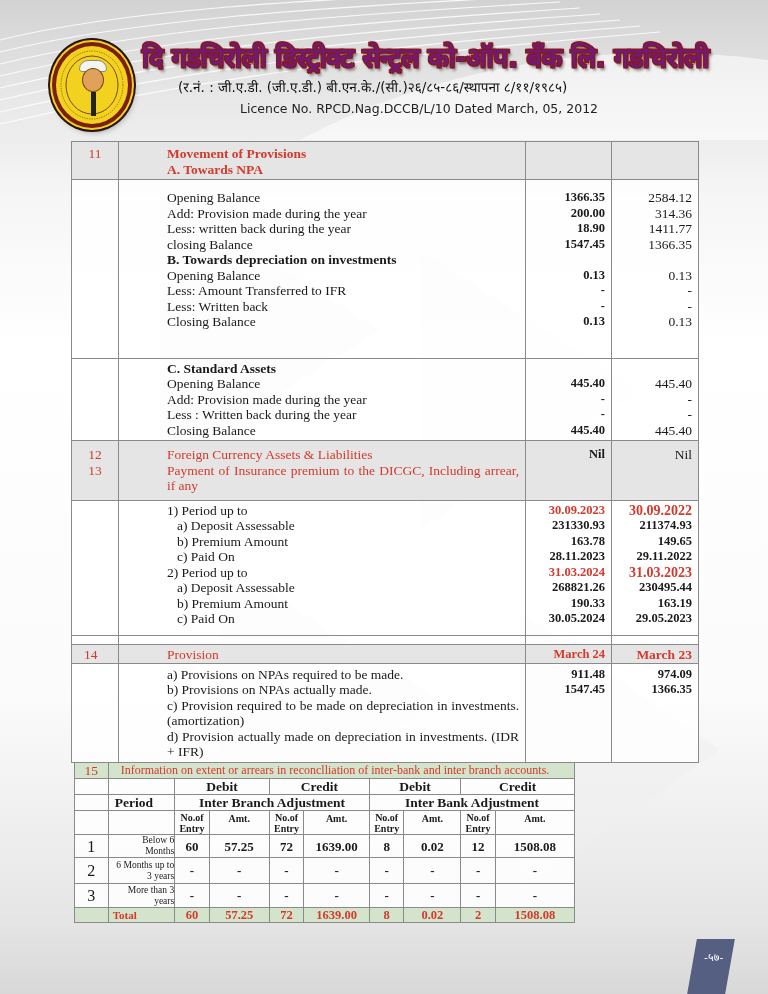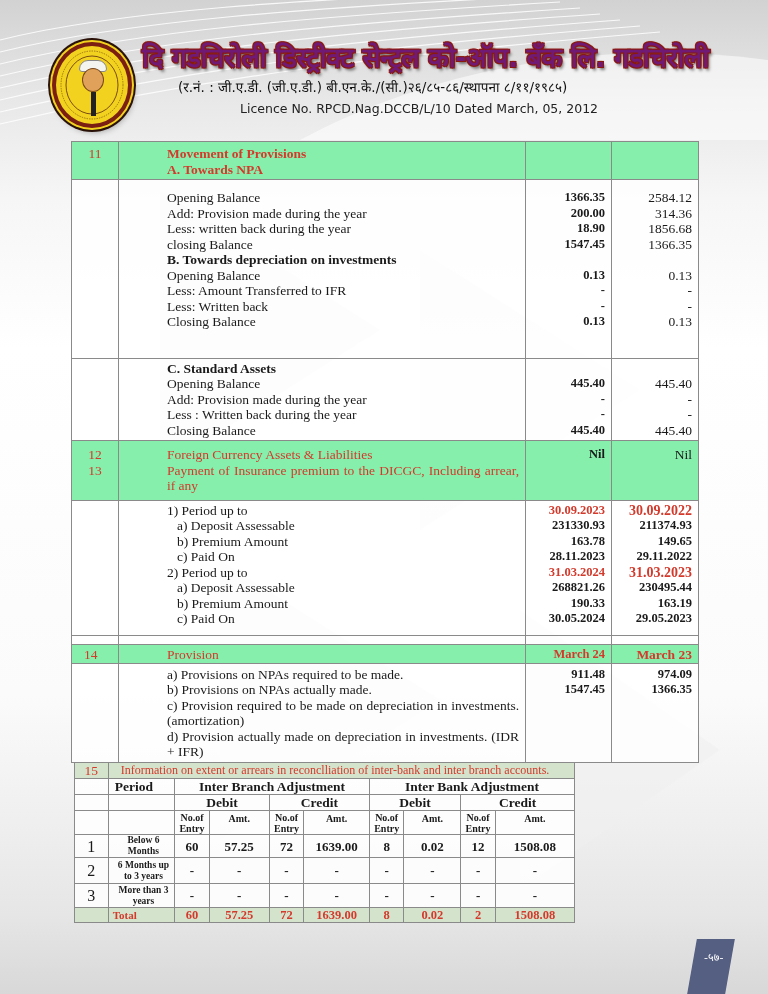--- a/index.html
+++ b/index.html
@@ -58,42 +58,42 @@
   table { border-collapse: collapse; }
   .main {
     position: absolute; left: 71px; top: 141px; width: 628px;
     font-size: 13.5px; line-height: 15.5px;
   }
   .main td { border: 1px solid #8a8a8a; vertical-align: top; background: rgba(255,255,255,0.82); }
   .main col.c1 { width: 47px; }
   .main col.c2 { width: 408px; }
   .main col.c3 { width: 86px; }
   .main col.c4 { width: 87px; }
-  .main tr.hl td { background: #86efac; }
+  .main tr.hl td { background: #e5e5e5; }
   .red { color: #d33a2c; }
   .bold { font-weight: bold; }
   .num { text-align: right; padding-right: 6px; }
   .snum { text-align: center; color: #d33a2c; padding-top: 4px; }
   .lbl { padding-left: 48px; padding-right: 6px; margin-left: 36px; }
   .lbl .line { display: block; }
   .ind { padding-left: 10px; }
   .numcol .v { display: block; text-align: right; }
   .numcol.b .v { font-weight: bold; font-size: 12.5px; }
   .justify { text-align: justify; }
 
   
   .t15 {
     position: absolute; left: 74px; top: 762px; width: 501px;
     font-size: 12.5px; line-height: 13px;
   }
   .t15 td { border: 1px solid #8a8a8a; background: rgba(255,255,255,0.85); text-align: center; vertical-align: middle; }
   .t15 tr.hl td { background: #d4e4cc; }
   .t15 .hd { font-weight: bold; font-size: 13.5px; height: 16px; }
   .t15 .sub { font-weight: bold; font-size: 10px; line-height: 11px; }
-  .t15 .per { font-weight: bold; font-size: 9.5px; text-align: center; padding-left: 4px; line-height: 11px; }
+  .t15 .per { font-weight: normal; font-size: 9.5px; text-align: right; padding-left: 4px; line-height: 11px; }
   .t15 .val { font-weight: bold; font-size: 13px; }
   .t15 .rn { font-size: 16px; }
   .t15 .tot td { color: #d33a2c; font-weight: bold; }
 
   .page-no {
     position: absolute; left: 692px; top: 939px; width: 38px; height: 55px;
     background: #555f82; transform: skewX(-10deg);
   }
   .page-no span {
     position: absolute; left: 2px; top: 10px; width: 36px; text-align: center;
@@ -176,21 +176,21 @@
       <span class="v">1547.45</span>
       <span class="v">&nbsp;</span>
       <span class="v">0.13</span>
       <span class="v">-</span>
       <span class="v">-</span>
       <span class="v">0.13</span>
     </td>
     <td class="numcol" style="padding:10px 6px 0 0">
       <span class="v">2584.12</span>
       <span class="v">314.36</span>
-      <span class="v">1856.68</span>
+      <span class="v">1411.77</span>
       <span class="v">1366.35</span>
       <span class="v">&nbsp;</span>
       <span class="v">0.13</span>
       <span class="v">-</span>
       <span class="v">-</span>
       <span class="v">0.13</span>
     </td>
   </tr>
 
   <tr>
@@ -312,31 +312,31 @@
       <col style="width:40px">
       <col style="width:102px">
   </colgroup>
   <tbody>
       <tr class="hl">
     <td class="red" style="font-size:13.5px; height:16px">15</td>
     <td colspan="9" class="red" style="text-align:left; padding-left:12px; font-size:12px">Information on extent or arrears in reconclliation of inter-bank and inter branch accounts.</td>
   </tr>
   <tr>
     <td></td>
-    <td class="hd" style="text-align:left; padding-left:6px">Period</td>
-    <td colspan="4" class="hd">Inter Branch Adjustment</td>
-    <td colspan="4" class="hd">Inter Bank Adjustment</td>
-  </tr>
-  <tr>
-    <td></td>
         <td></td>
     <td colspan="2" class="hd">Debit</td>
     <td colspan="2" class="hd">Credit</td>
     <td colspan="2" class="hd">Debit</td>
     <td colspan="2" class="hd">Credit</td>
+  </tr>
+  <tr>
+    <td></td>
+    <td class="hd" style="text-align:left; padding-left:6px">Period</td>
+    <td colspan="4" class="hd">Inter Branch Adjustment</td>
+    <td colspan="4" class="hd">Inter Bank Adjustment</td>
   </tr>
   <tr>
     <td></td>
         <td></td>
     <td class="sub" style="height:24px">No.of Entry</td>
     <td class="sub" style="vertical-align:top; padding-top:2px">Amt.</td>
     <td class="sub">No.of Entry</td>
     <td class="sub" style="vertical-align:top; padding-top:2px">Amt.</td>
     <td class="sub">No.of Entry</td>
     <td class="sub" style="vertical-align:top; padding-top:2px">Amt.</td>

